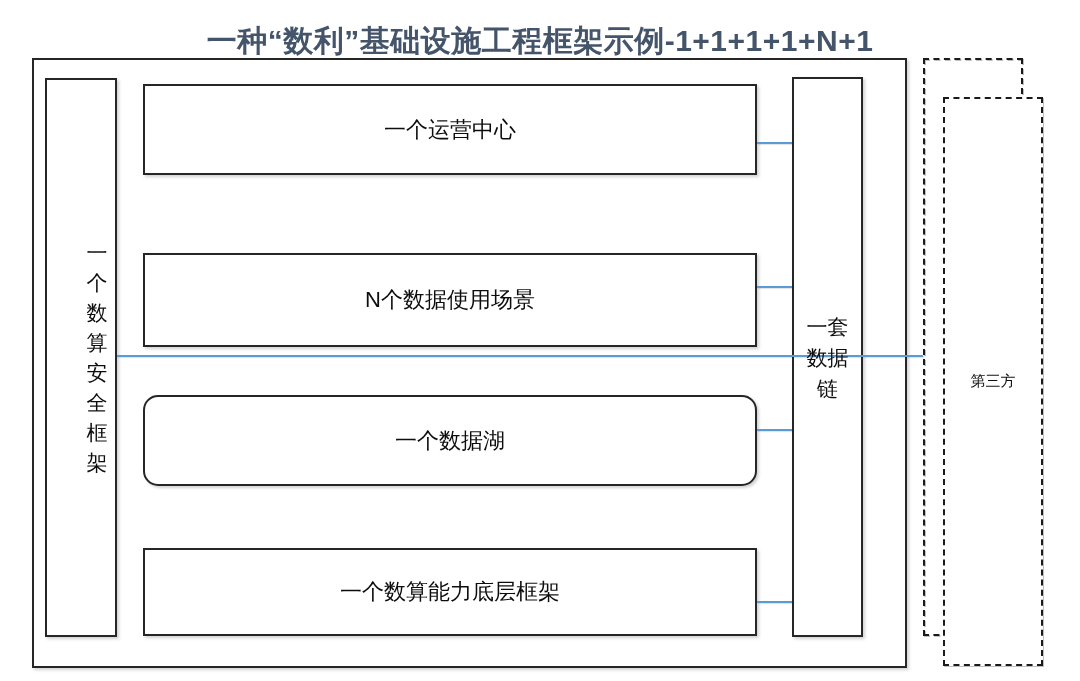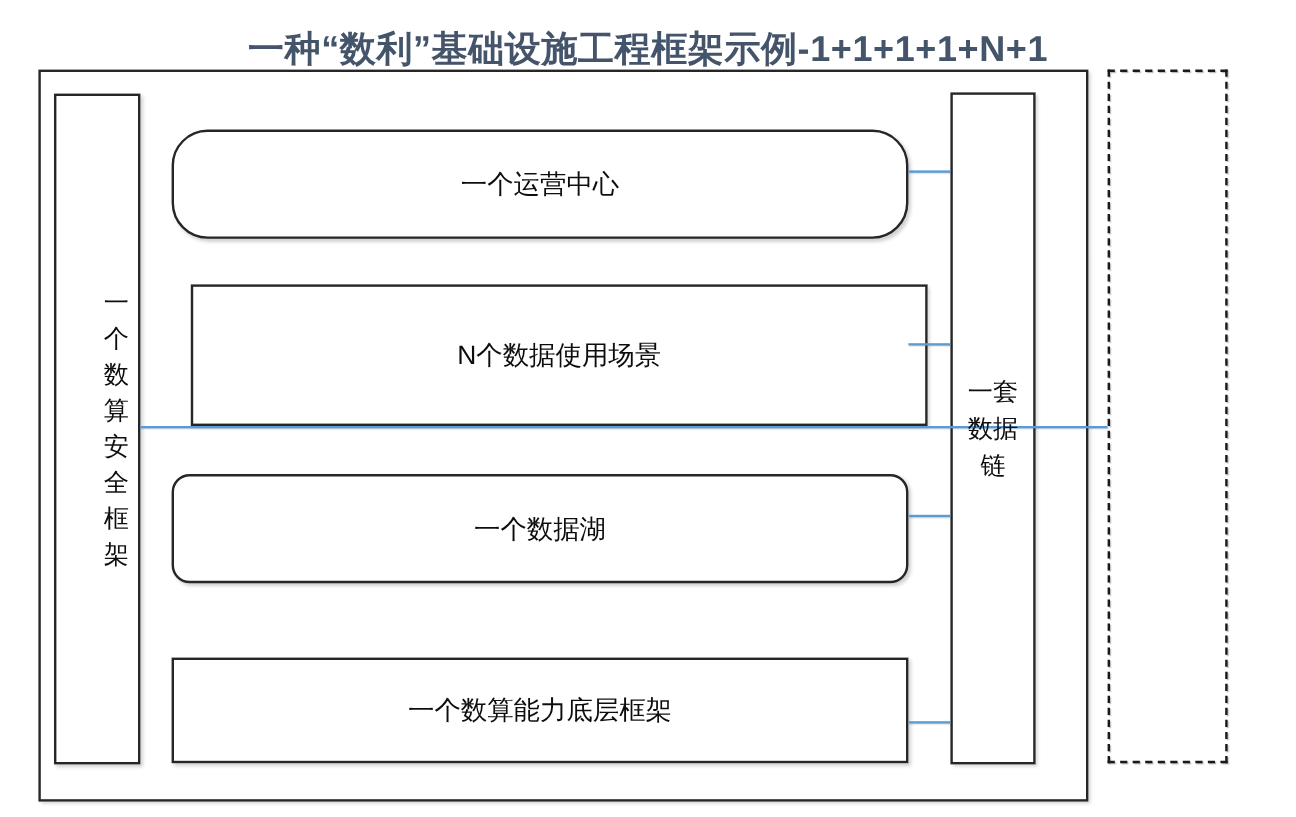--- a/index.html
+++ b/index.html
@@ -57,22 +57,22 @@
     z-index: 3;
     font-size: 21px;
     color: #0d0d0d;
   }
   .v-label span { display: block; }
   .security-box  { left: 45px;  top: 78px; width: 72px; height: 559px; padding-left: 32px; }
   .security-box .v-label { line-height: 30px; }
   .datachain-box { left: 792px; top: 77px; width: 71px; height: 560px; }
   .datachain-box .v-label { line-height: 31px; text-align: center; }
   .outer-frame { left: 32px; top: 58px; width: 875px; height: 610px; }
-  .layer-1 { top: 108px;  height: 91px; border-radius: 30px; }
-  .layer-2 { top: 237px; height: 118px; margin-left: 16px; }
+  .layer-1 { top: 84px;  height: 91px; }
+  .layer-2 { top: 253px; height: 94px; }
   .layer-3 { top: 395px; height: 91px; border-radius: 15px; }
   .layer-4 { top: 548px; height: 88px; }
   .dashed-a { left: 923px; top: 58px; width: 100px; height: 578px; background: transparent; }
   .dashed-b { left: 943px; top: 97px; width: 100px; height: 569px; background: #ffffff; font-size: 15px; color: #0d0d0d; }
   .hline {
     position: absolute;
     height: 2px;
     background: #5B9BD5;
     z-index: 2;
     box-shadow: 1px 1px 1px rgba(0,0,0,0.12);
@@ -116,20 +116,23 @@
 
   <div class="solid-box center-flex datachain-box">
     <div class="v-label">
       <span>一套</span>
       <span>数据</span>
       <span>链</span>
     </div>
   </div>
 
   <div class="dashed-box dashed-a"></div>
+  <div class="dashed-box center-flex dashed-b">
+    <span>第三方</span>
+  </div>
 
   <div class="hline main-line"></div>
   <div class="hline conn-1"></div>
   <div class="hline conn-2"></div>
   <div class="hline conn-3"></div>
   <div class="hline conn-4"></div>
 
 </div>
 
 </body></html>

